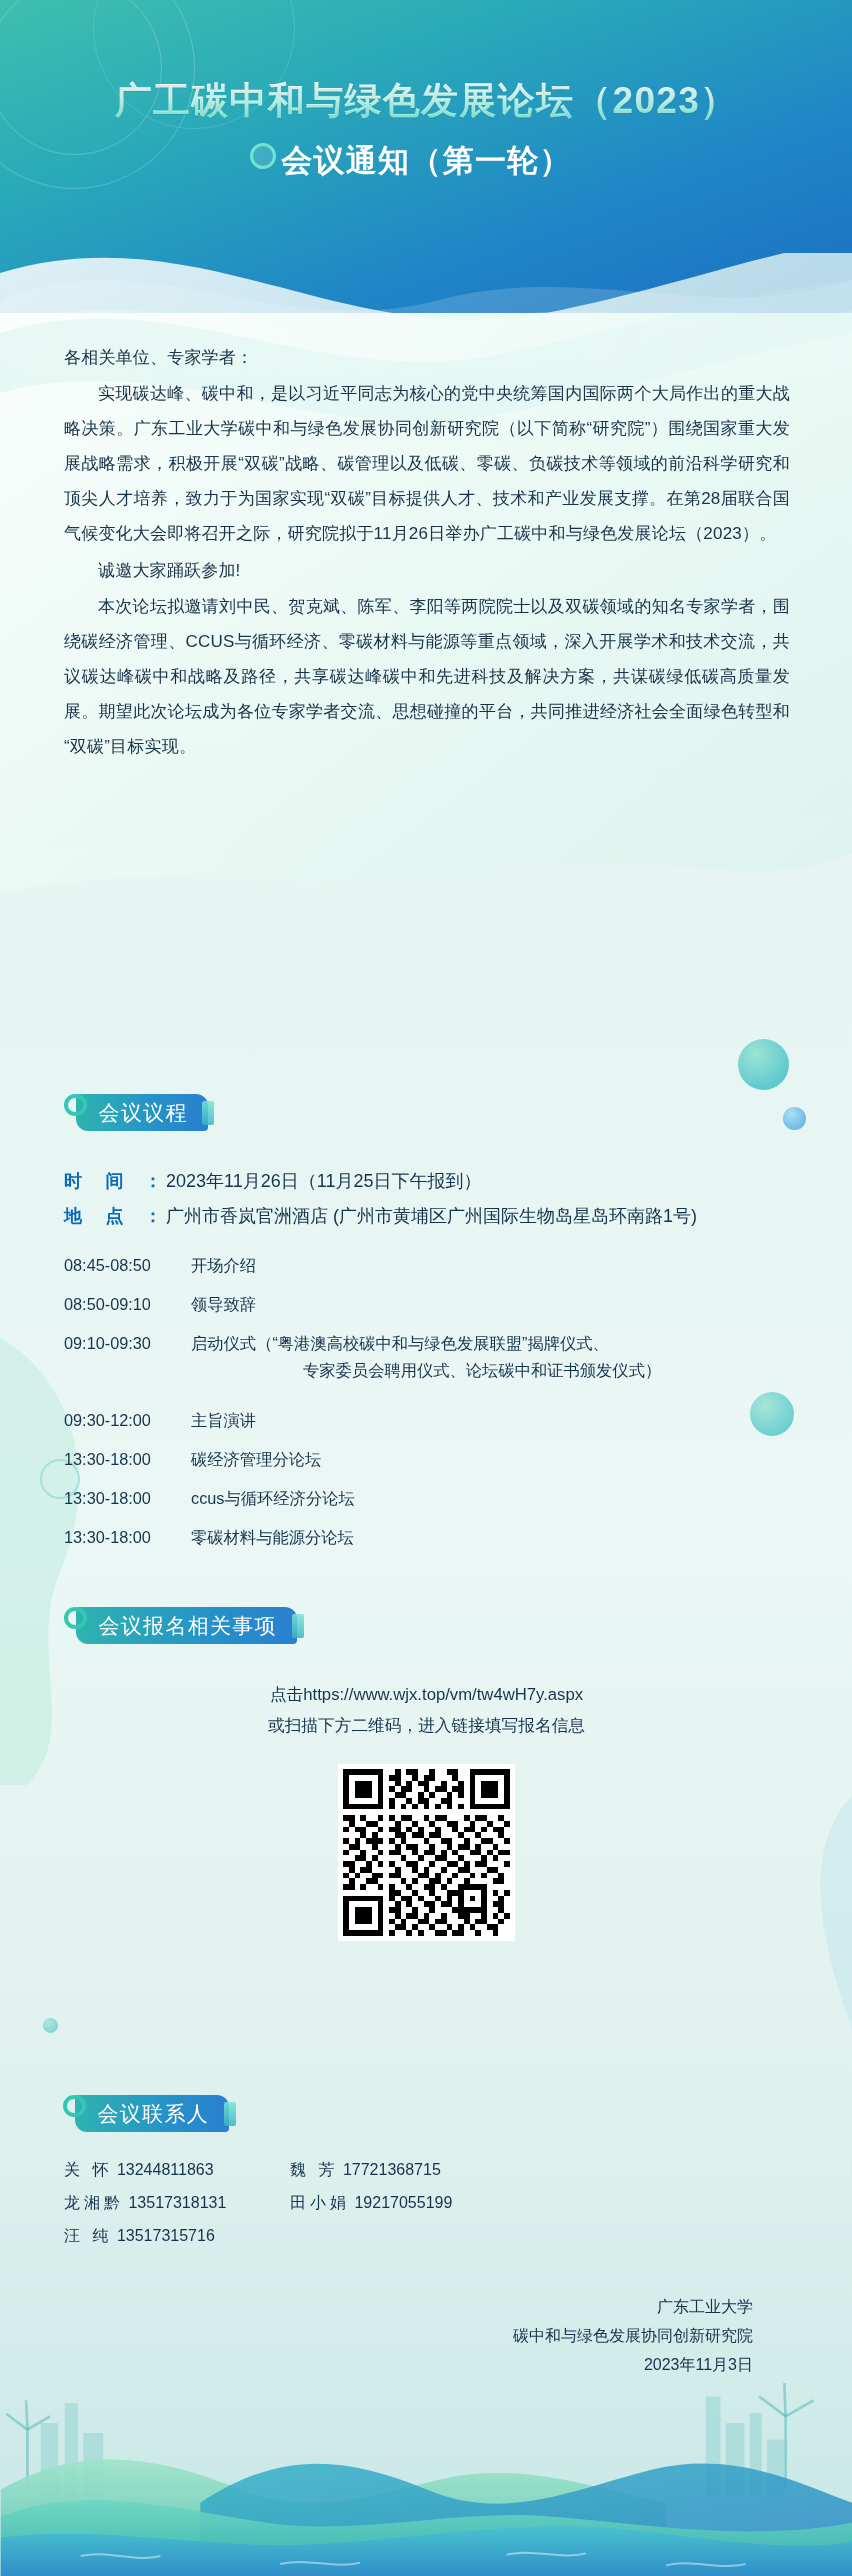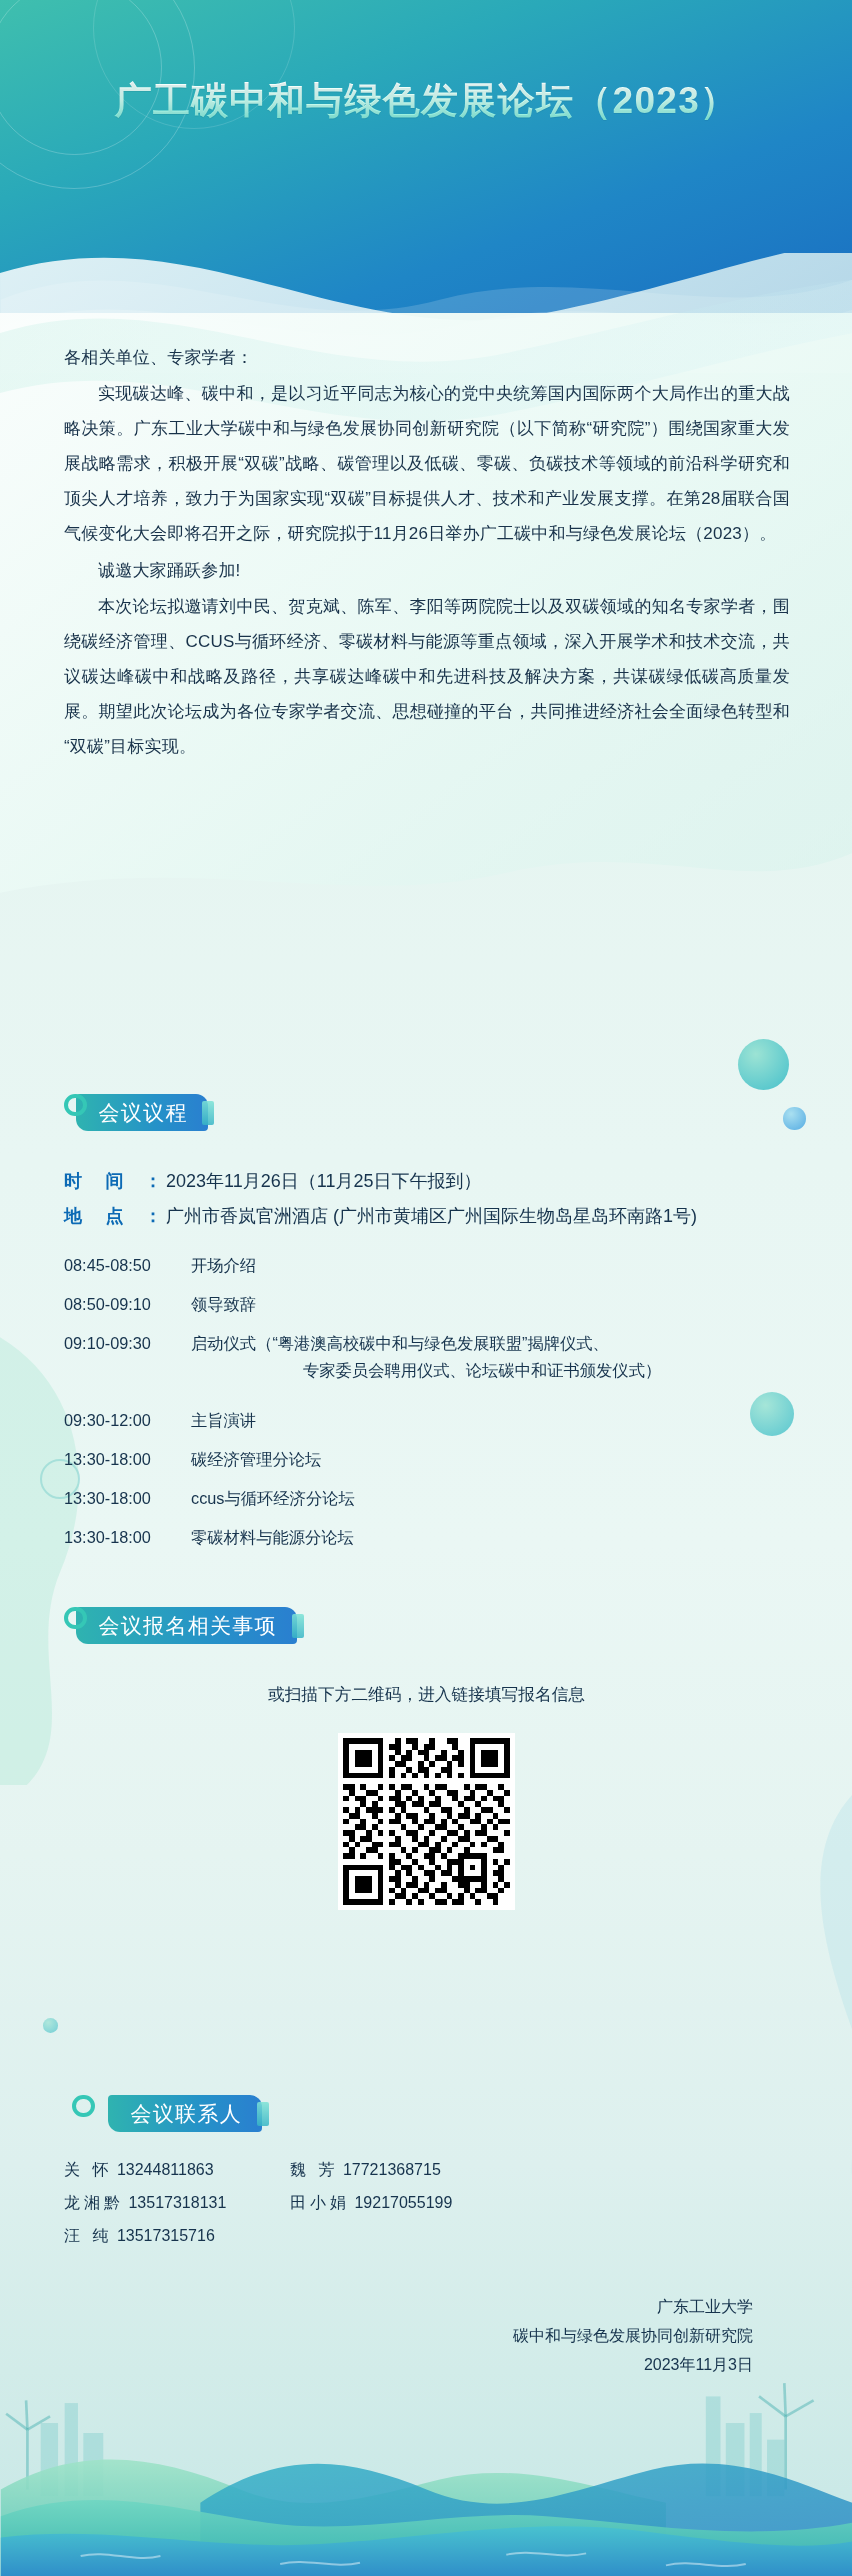--- a/index.html
+++ b/index.html
@@ -295,20 +295,24 @@
     <svg style="position:absolute; left:0; top:1319px; width:280px; height:466px;" viewBox="0 0 420 700">
       <path d="M-60,0 C120,60 150,240 90,380 C40,500 120,620 40,700 L-60,700 Z" fill="rgba(150,226,200,0.28)"></path>
     </svg>
     <svg style="position:absolute; right:0; top:1765px; width:200px; height:466px;" viewBox="0 0 300 700">
       <path d="M360,0 C200,80 250,260 300,400 C340,520 250,620 340,700 L360,700 Z" fill="rgba(150,214,226,0.22)"></path>
     </svg>
   </div>
 
   <div class="title-wrap">
     <div class="main-title">广工碳中和与绿色发展论坛（2023）</div>
+    <div class="sub-title">
+      <span class="bullet-ring"></span>
+      <span>会议通知（第一轮）</span>
+    </div>
   </div>
 
   <div class="body-text">
     <p>各相关单位、专家学者：</p>
     <p class="indent">实现碳达峰、碳中和，是以习近平同志为核心的党中央统筹国内国际两个大局作出的重大战略决策。广东工业大学碳中和与绿色发展协同创新研究院（以下简称“研究院”）围绕国家重大发展战略需求，积极开展“双碳”战略、碳管理以及低碳、零碳、负碳技术等领域的前沿科学研究和顶尖人才培养，致力于为国家实现“双碳”目标提供人才、技术和产业发展支撑。在第28届联合国气候变化大会即将召开之际，研究院拟于11月26日举办广工碳中和与绿色发展论坛（2023）。</p>
     <p class="indent">诚邀大家踊跃参加!</p>
     <p class="indent">本次论坛拟邀请刘中民、贺克斌、陈军、李阳等两院院士以及双碳领域的知名专家学者，围绕碳经济管理、CCUS与循环经济、零碳材料与能源等重点领域，深入开展学术和技术交流，共议碳达峰碳中和战略及路径，共享碳达峰碳中和先进科技及解决方案，共谋碳绿低碳高质量发展。期望此次论坛成为各位专家学者交流、思想碰撞的平台，共同推进经济社会全面绿色转型和“双碳”目标实现。</p>
   </div>
 
   <div class="section-head" style="left:64px; top:1092px;">
@@ -363,20 +367,21 @@
       <span class="agenda-desc">零碳材料与能源分论坛</span>
     </div>
   </div>
 
   <div class="section-head" style="left:64px; top:1605px;">
     <span class="ring"></span>
     <span class="plate">会议报名相关事项</span>
   </div>
 
   <div class="reg-block">
+    <div>点击https://www.wjx.top/vm/tw4wH7y.aspx</div>
     <div>或扫描下方二维码，进入链接填写报名信息</div>
 
     <div class="qr-wrap">
       <svg class="qr" viewBox="0 0 29 29" shape-rendering="crispEdges">
         <rect width="29" height="29" fill="#ffffff"></rect>
         <g fill="#000000">
 
           <rect x="0" y="0" width="7" height="1"></rect>
             <rect x="0" y="6" width="7" height="1"></rect>
           <rect x="0" y="0" width="1" height="7"></rect>
@@ -607,21 +612,21 @@
             <rect x="16" y="28" width="2" height="1"></rect>
             <rect x="19" y="28" width="2" height="1"></rect>
             <rect x="23" y="28" width="1" height="1"></rect>
             <rect x="26" y="28" width="1" height="1"></rect>
         </g>
       </svg>
     </div>
 
   </div>
 
-  <div class="section-head" style="left:72px; top:2093px;gap:24px;">
+  <div class="section-head" style="left:63px; top:2093px;">
     <span class="ring"></span>
     <span class="plate">会议联系人</span>
   </div>
 
   <div class="contacts">
     <div class="contact-row">
       <div class="contact-cell">
         <span class="nm">关 怀</span>
         <span>13244811863</span>
       </div>

